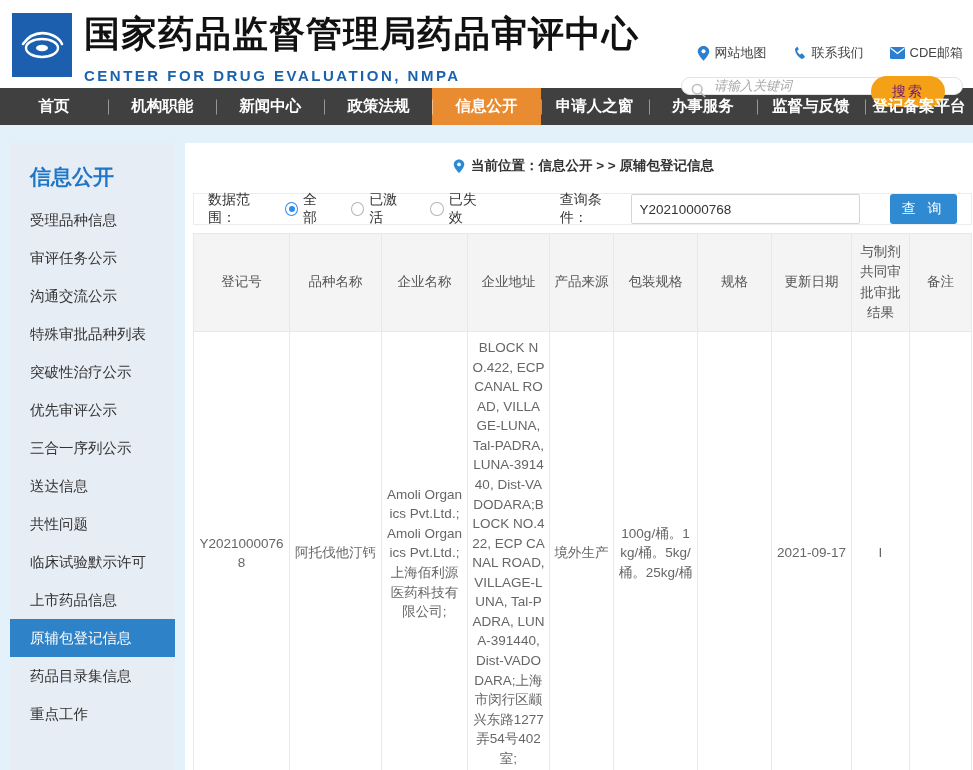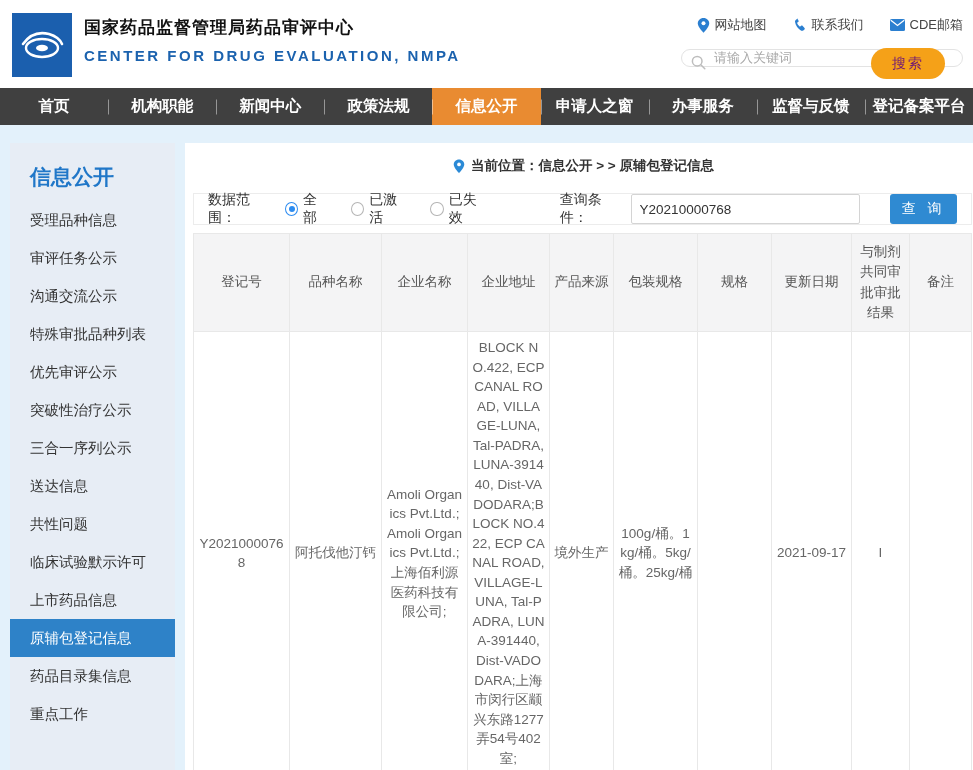--- a/index.html
+++ b/index.html
@@ -6,29 +6,29 @@
   html,body { width:973px; height:770px; overflow:hidden;
     font-family:"Liberation Sans","DejaVu Sans",sans-serif; background:#fff; }
 
   
   .site-header { height:88px; background:#fff; display:flex; justify-content:space-between;
     padding:10px 10px 8px 12px; }
   .brand { display:flex; align-items:flex-start; }
   .logo-box { width:60px; height:64px; background:#1b5fae; display:flex; align-items:center;
     justify-content:center; margin-top:3px; }
   .brand-text { margin-left:12px; }
-  .site-title { font-size:17px; font-weight:bold; color:#111; letter-spacing:1px; margin-top:6px; }
+  .site-title { font-size:36px; font-weight:bold; color:#111; letter-spacing:1px; }
   .site-subtitle { font-size:15px; font-weight:bold; color:#1b62ae; letter-spacing:2.5px; margin-top:8px; }
   .header-right { display:flex; flex-direction:column; align-items:flex-end; width:288px; padding-top:6px; }
   .quick-links { display:flex; gap:26px; align-items:center; }
-  .quick-link { display:flex; align-items:center; gap:5px; font-size:13px; color:#444; cursor:pointer; }
+  .quick-link { display:flex; align-items:center; gap:5px; font-size:13px; color:#444; cursor:pointer;margin-top:28px; }
   .quick-link svg { display:block; }
   .search-wrap { margin-top:14px; position:relative; width:282px; height:31px; }
   .search-input { width:100%; height:18px; border:1px solid #e3e3e3; border-radius:16px;
-    padding:0 80px 0 32px; font-size:13px; color:#333; outline:none; background:#fff; }
+    padding:0 80px 0 32px; font-size:13px; color:#333; outline:none; background:#fff;font-style:italic; }
   .search-input::placeholder { color:#a9a9a9; }
   .search-glass { position:absolute; left:10px; top:7px; }
   .search-btn { position:absolute; right:18px; top:0; height:31px; width:74px; border:none;
     background:#f5a118; color:#701a75; font-size:14px; border-radius:16px; cursor:pointer; letter-spacing:2px; }
 
   
   .main-nav { height:37px; background:#404040; display:flex; }
   .nav-item { flex:1; position:relative; display:flex; align-items:center; justify-content:center;
     color:#fff; font-size:15.5px; font-weight:bold; cursor:pointer; white-space:nowrap; }
   .nav-item + .nav-item::before { content:""; position:absolute; left:0; top:50%;
@@ -138,22 +138,22 @@
 </nav>
 
 <div class="content">
 
   <aside class="sidebar">
     <div class="sidebar-title">信息公开</div>
     <div class="side-item">受理品种信息</div>
     <div class="side-item">审评任务公示</div>
     <div class="side-item">沟通交流公示</div>
     <div class="side-item">特殊审批品种列表</div>
+    <div class="side-item">突破性治疗公示</div>
     <div class="side-item">优先审评公示</div>
-    <div class="side-item">突破性治疗公示</div>
     <div class="side-item">三合一序列公示</div>
     <div class="side-item">送达信息</div>
     <div class="side-item">共性问题</div>
     <div class="side-item">临床试验默示许可</div>
     <div class="side-item">上市药品信息</div>
     <div class="side-item active">原辅包登记信息</div>
     <div class="side-item">药品目录集信息</div>
     <div class="side-item">重点工作</div>
   </aside>
 

